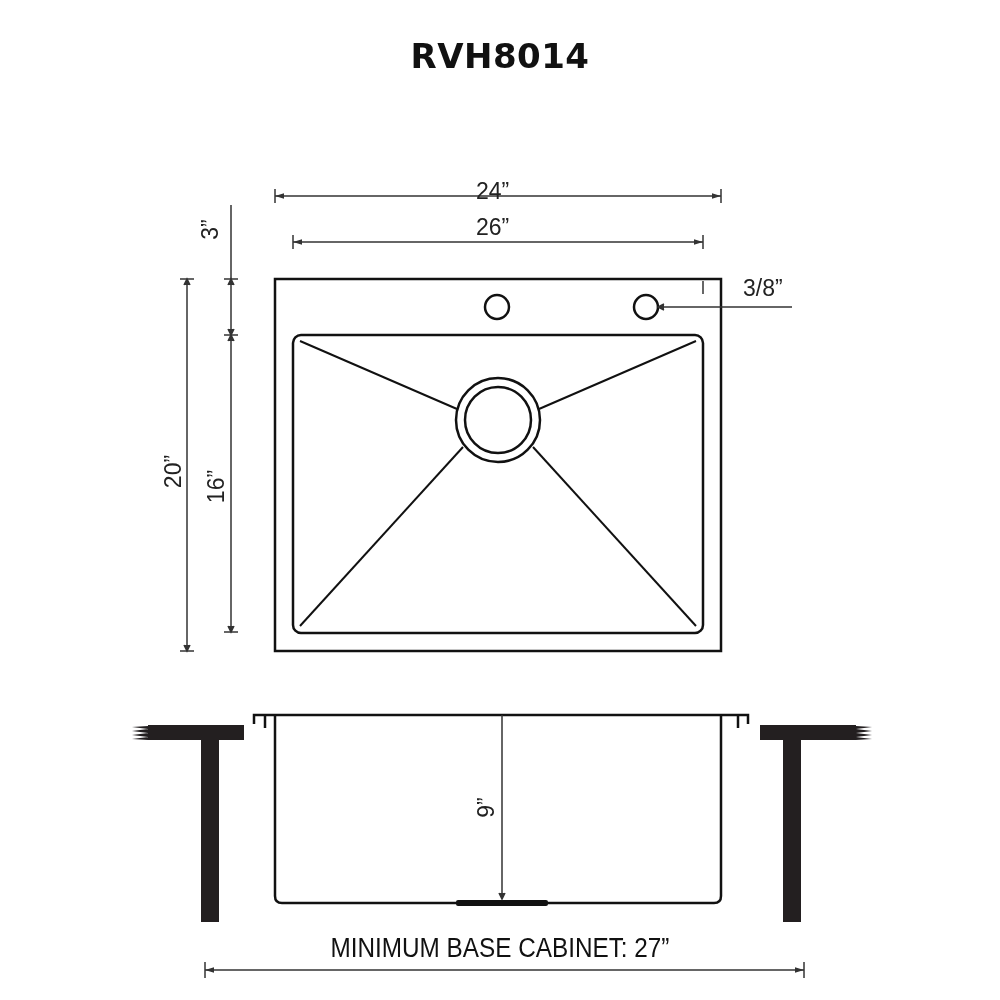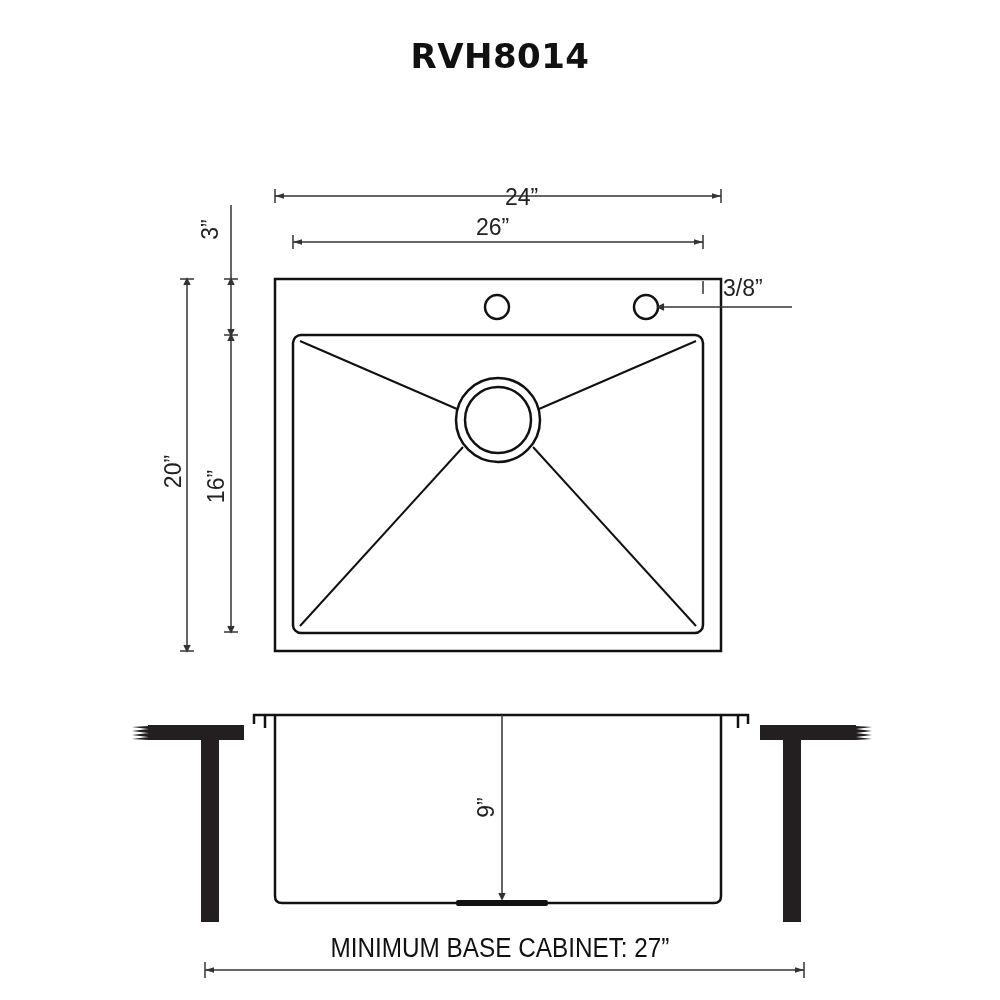--- a/index.html
+++ b/index.html
@@ -113,22 +113,22 @@
       <path d="M499,893 L502,899 L505,893" fill="#333"></path>
     </g>
 
     <g stroke="#333" stroke-width="1.5" fill="none">
       <line x1="205" y1="970" x2="804" y2="970" marker-start="url(#arr)" marker-end="url(#arr)"></line>
       <line x1="205" y1="962" x2="205" y2="978"></line>
       <line x1="804" y1="962" x2="804" y2="978"></line>
     </g>
   </svg>
 
-  <div class="dim" style="left:476px; top:186px;margin-left:29px;">24”</div>
+  <div class="dim" style="left:476px; top:180px;">24”</div>
   <div class="dim" style="left:476px; top:216px;">26”</div>
-  <div class="dim" style="left:723px; top:277px;">3/8”</div>
+  <div class="dim" style="left:743px; top:277px;">3/8”</div>
   <div class="dim rot" style="left:200px; top:218px;">3”</div>
   <div class="dim rot" style="left:157px; top:460px;">20”</div>
   <div class="dim rot" style="left:200px; top:475px;">16”</div>
   <div class="dim rot" style="left:476px; top:796px;">9”</div>
 
   <div class="caption">MINIMUM BASE CABINET: 27”</div>
 </div>
 
 </body></html>

